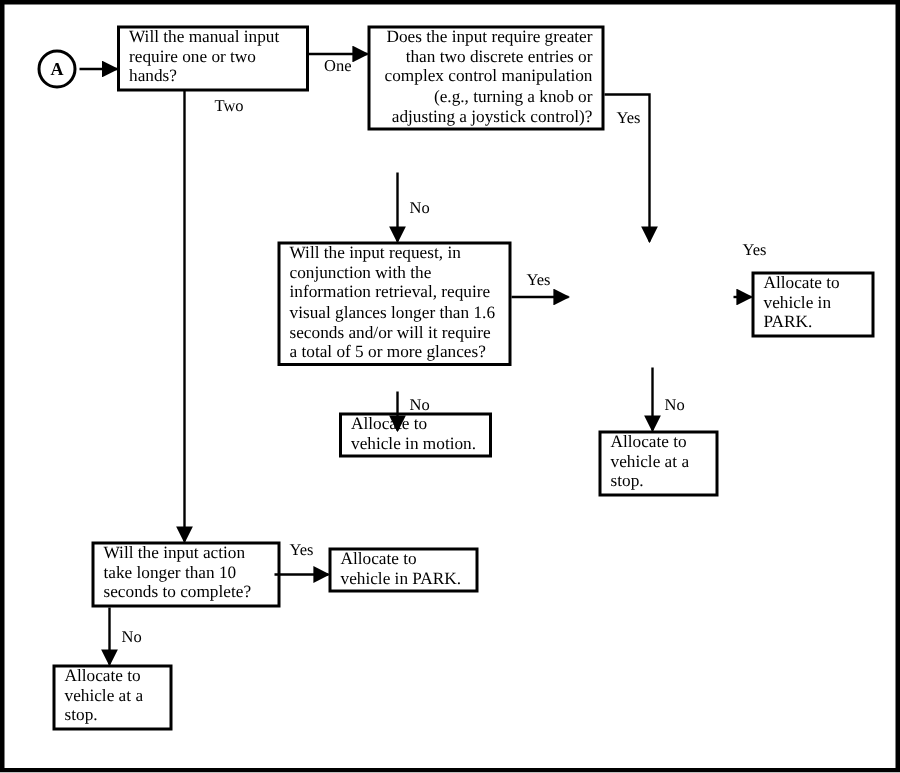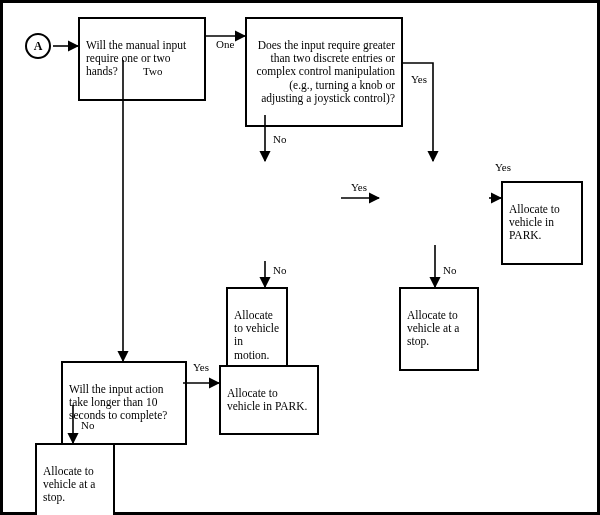--- a/index.html
+++ b/index.html
@@ -15,21 +15,21 @@
     box-sizing: border-box;
     border: 3px solid #000;
     background: #fff;
   }
   .node {
     position: absolute;
     border: 2px solid #000;
     background: #fff;
     font-size: 11.5px;
     line-height: 1.15;
-    padding: 20px 6px;
+    padding: 0 6px;
     box-sizing: border-box;
   }
   .start {
     position: absolute;
     width: 26px;
     height: 26px;
     border: 2px solid #000;
     border-radius: 50%;
     background: #fff;
     font-size: 12px;
@@ -55,23 +55,24 @@
 <body>
 
 <div class="frame">
 
   <div class="start" style="left:22px; top:30px;">A</div>
 
   <div class="node" style="left:75px; top:14px; width:128px;">Will the manual input require one or two hands?</div>
 
   <div class="node" style="left:242px; top:14px; width:158px;text-align:right;">Does the input require greater than two discrete entries or complex control manipulation (e.g., turning a knob or adjusting a joystick control)?</div>
 
+  <div class="node" style="left:182px; top:158px; width:156px;">Will the input request, in conjunction with the information retrieval, require visual glances longer than 1.6 seconds and/or will it require a total of 5 or more glances?</div>
 
 
-  <div class="node" style="left:223px; top:284px; width:62px;">Allocate to vehicle in motion.</div>
+  <div class="node" style="left:223px; top:272px; width:102px;">Allocate to vehicle in motion.</div>
 
   <div class="node" style="left:396px; top:284px; width:80px;">Allocate to vehicle at a stop.</div>
 
   <div class="node" style="left:498px; top:178px; width:82px;">Allocate to vehicle in PARK.</div>
 
   <div class="node" style="left:30px; top:358px; width:126px;margin-left:28px;">Will the input action take longer than 10 seconds to complete?</div>
 
   <div class="node" style="left:216px; top:362px; width:100px;">Allocate to vehicle in PARK.</div>
 
   <div class="node" style="left:32px; top:440px; width:80px;">Allocate to vehicle at a stop.</div>

